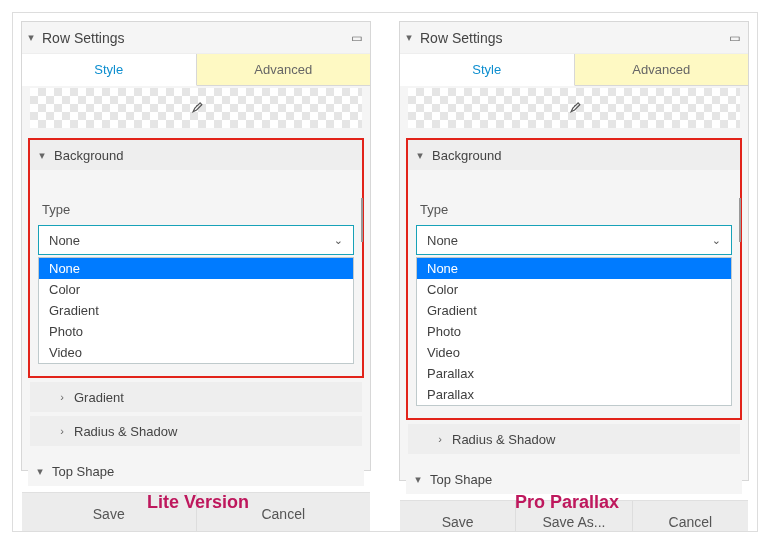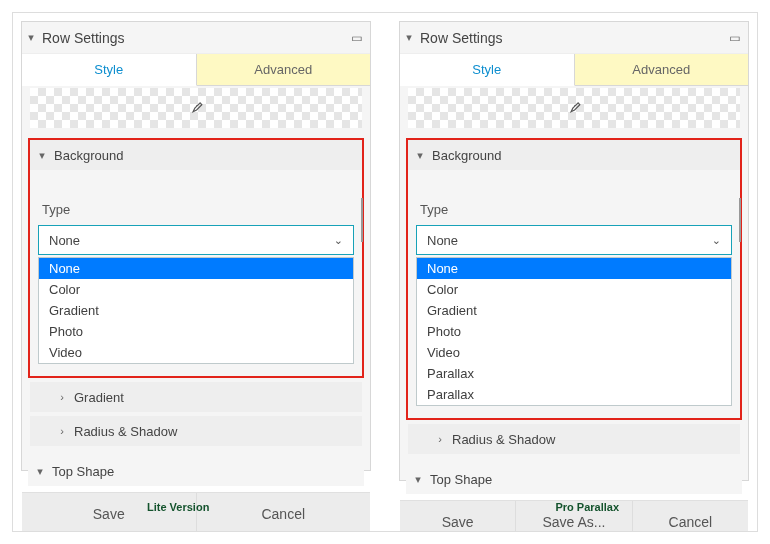--- a/index.html
+++ b/index.html
@@ -47,21 +47,21 @@
   .dropdown { border:1px solid #bfcacc; background:#fff; margin-top:2px; }
   .dropdown-item { font-size:13px; padding:3px 10px; color:#404040; cursor:pointer; }
   .dropdown-item.selected { background:#007bff; color:#fff; }
 
   .footer-buttons { display:flex; height:42px; margin-top:6px; border-top:1px solid #e0e0e0; }
   .footer-btn { flex:1; display:flex; align-items:center; justify-content:center; font-size:14px; color:#555; background:#ececec; border-right:1px solid #ddd; cursor:pointer; }
   .footer-btn:last-child { border-right:none; }
 
   .scroll-line { position:absolute; right:-1px; top:58px; width:2px; height:44px; background:#999; }
 
-  .version-caption { position:absolute; font-weight:600; font-size:11px; color:#14532d; }
+  .version-caption { position:absolute; font-weight:600; font-size:18px; color:#be185d; }
   .caption-left { left: 134px; bottom: 18px; }
   .caption-right { right: 138px; bottom: 18px; }
 
   .top-shape-row { display:flex; align-items:center; height:30px; font-size:13px; color:#444; background:#f5f5f5; margin: 2px 6px; }
   .top-shape-row .acc-caret { width:24px; }
 </style>
 </head>
 <body>
 
 <div class="outer-frame">

